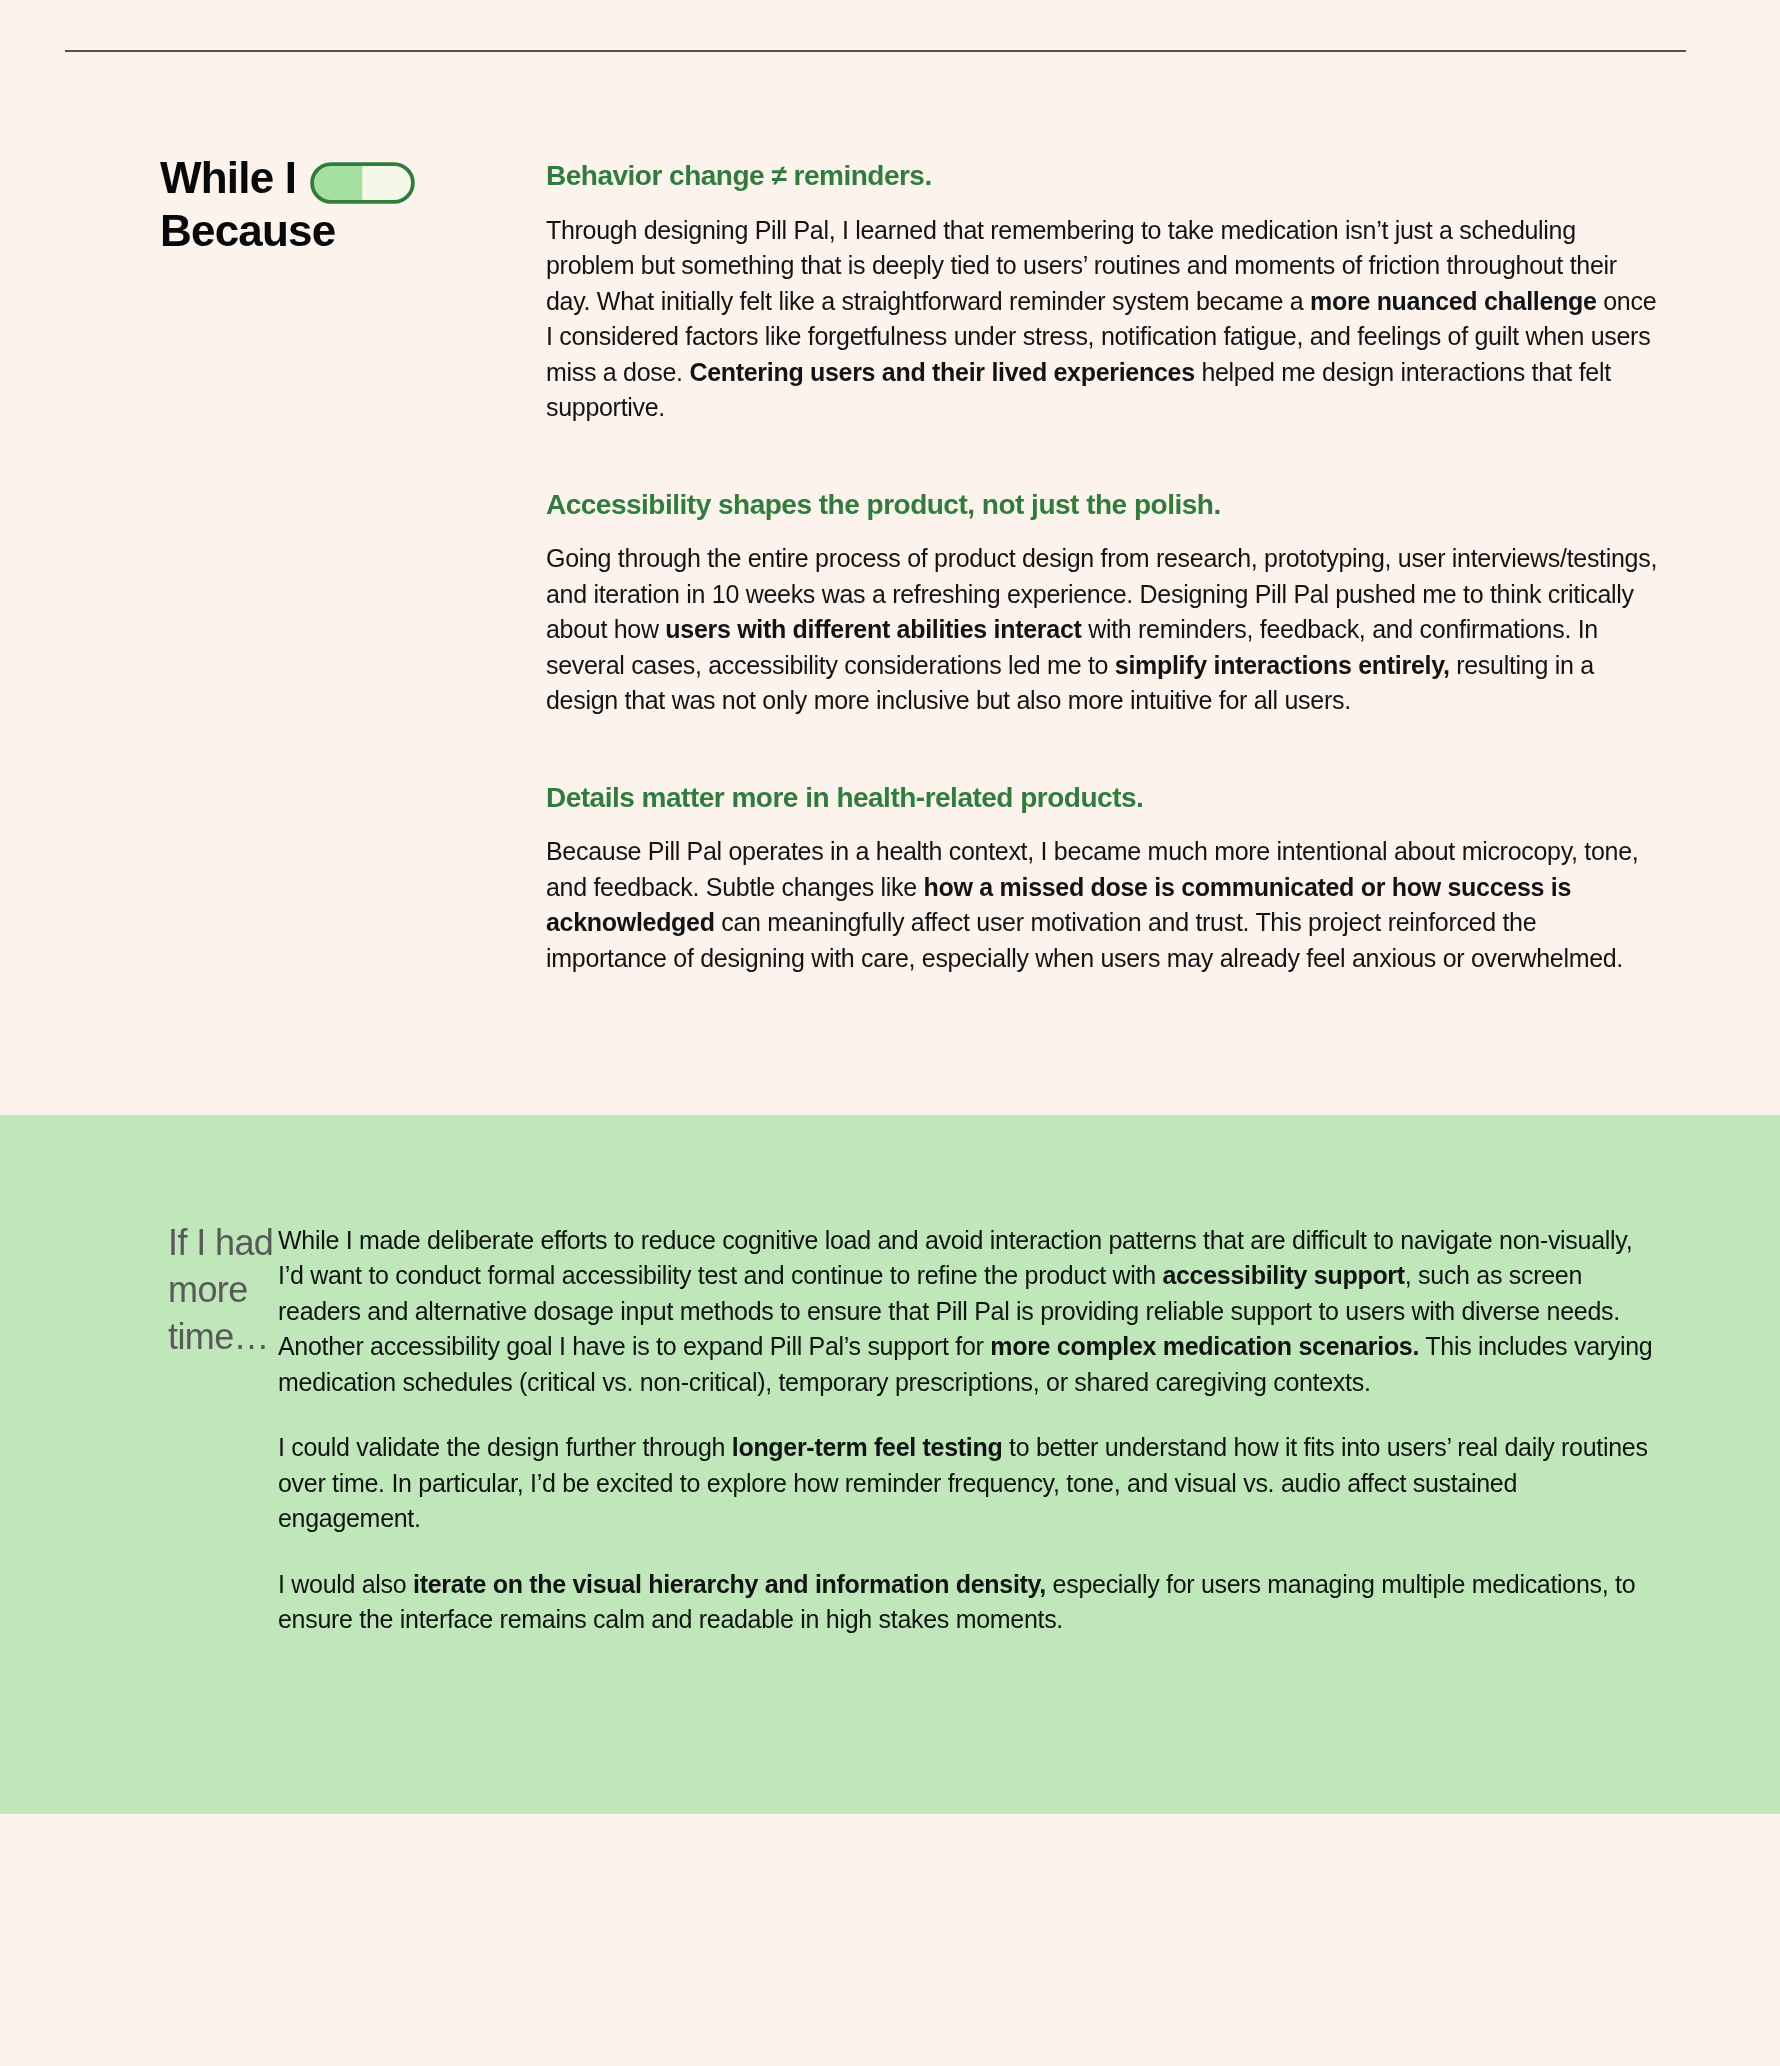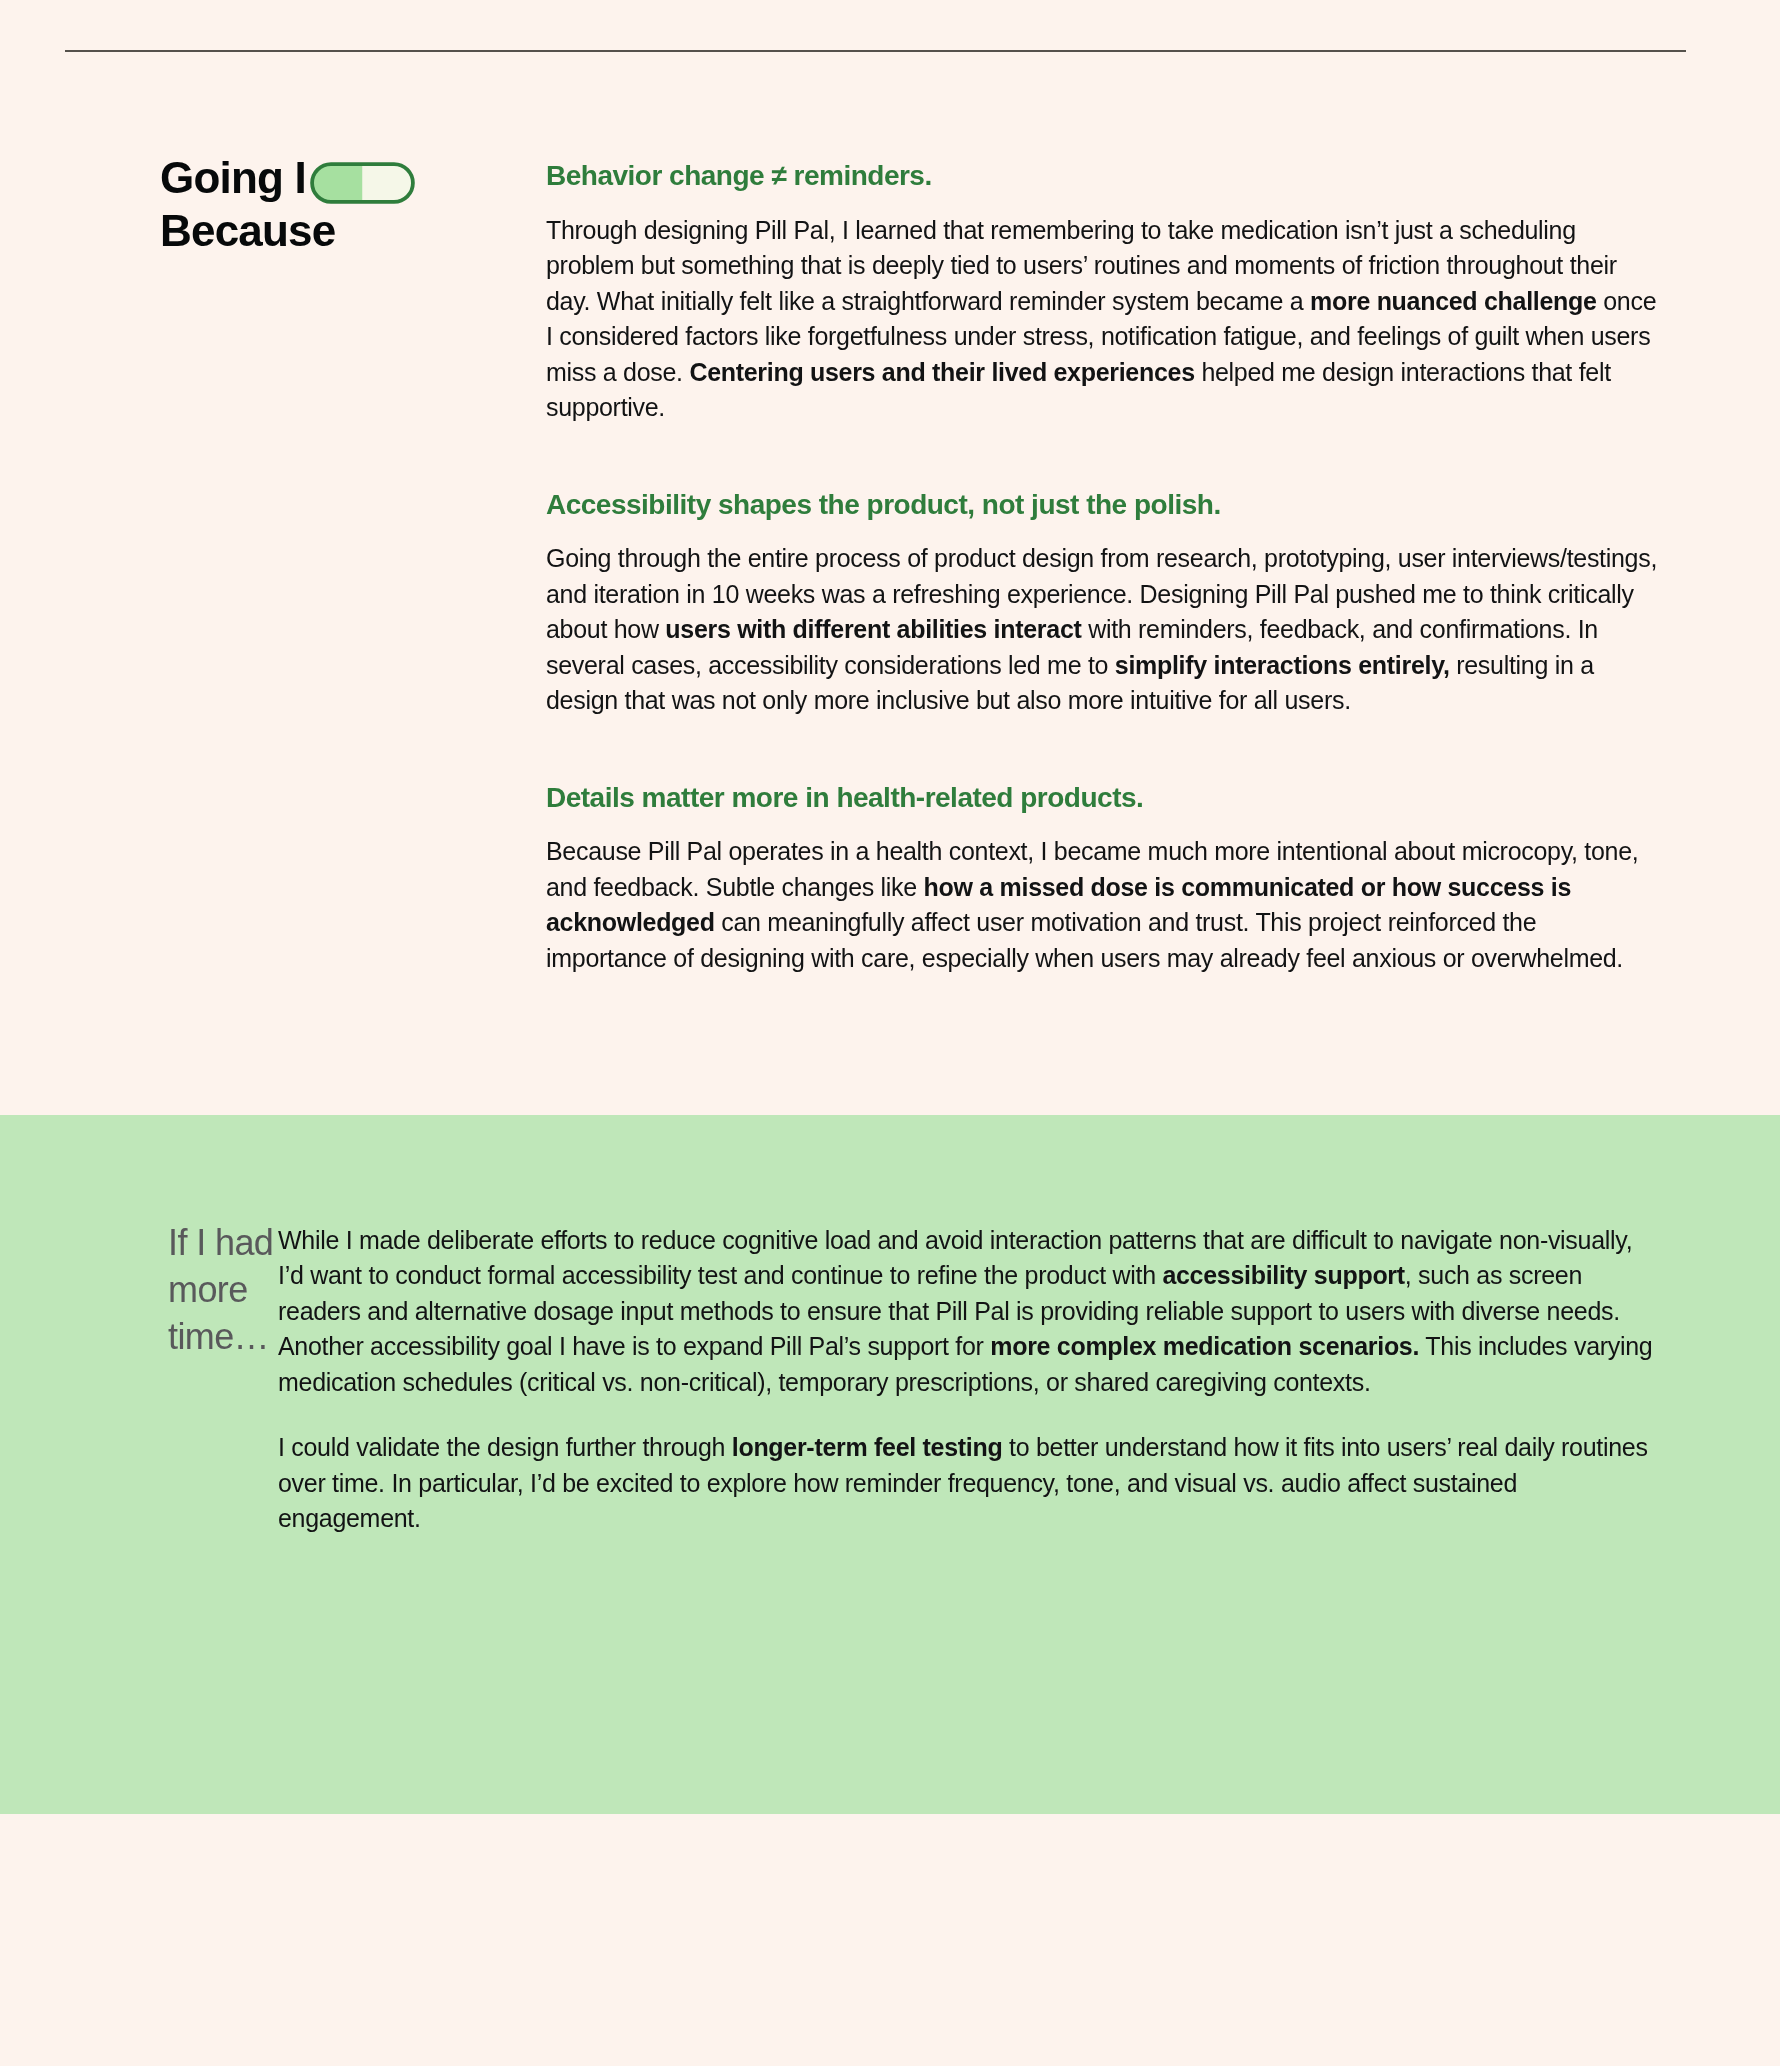--- a/index.html
+++ b/index.html
@@ -131,21 +131,21 @@
 
   <div class="top-rule-wrap">
     <div class="top-rule"></div>
   </div>
 
   <section class="section-learned">
     <div class="row">
 
       <div class="col-label">
         <div class="heading-learned">
-          <div>Going I</div>
+          <div>While I</div>
           <div>Because</div>
         </div>
       </div>
 
       <div class="pill-slot">
         <svg class="pill-icon" width="105" height="42" viewBox="0 0 250 100">
           <defs>
             <clipPath id="capClip">
               <rect x="5" y="5" width="240" height="90" rx="45" ry="45"></rect>
             </clipPath>
@@ -186,19 +186,20 @@
         <div class="heading-time">
           <div>If I had</div>
           <div>more</div>
           <div>time…</div>
         </div>
       </div>
 
       <div class="col-body-time">
         <p class="body-copy para-time"><span>While I made deliberate efforts to reduce cognitive load and avoid interaction patterns that are difficult to navigate non-visually, I’d want to conduct formal accessibility test and continue to refine the product with </span><b>accessibility support</b><span>, such as screen readers and alternative dosage input methods to ensure that Pill Pal is providing reliable support to users with diverse needs. Another accessibility goal I have is to expand Pill Pal’s support for </span><b>more complex medication scenarios.</b><span> This includes varying medication schedules (critical vs. non-critical), temporary prescriptions, or shared caregiving contexts.</span></p>
         <p class="body-copy para-time"><span>I could validate the design further through </span><b>longer-term feel testing</b><span> to better understand how it fits into users’ real daily routines over time. In particular, I’d be excited to explore how reminder frequency, tone, and visual vs. audio affect sustained engagement.</span></p>
+        <p class="body-copy para-time"><span>I would also </span><b>iterate on the visual hierarchy and information density,</b><span> especially for users managing multiple medications, to ensure the interface remains calm and readable in high stakes moments.</span></p>
       </div>
 
     </div>
   </section>
 
 </div>
 
 
 </body></html>

